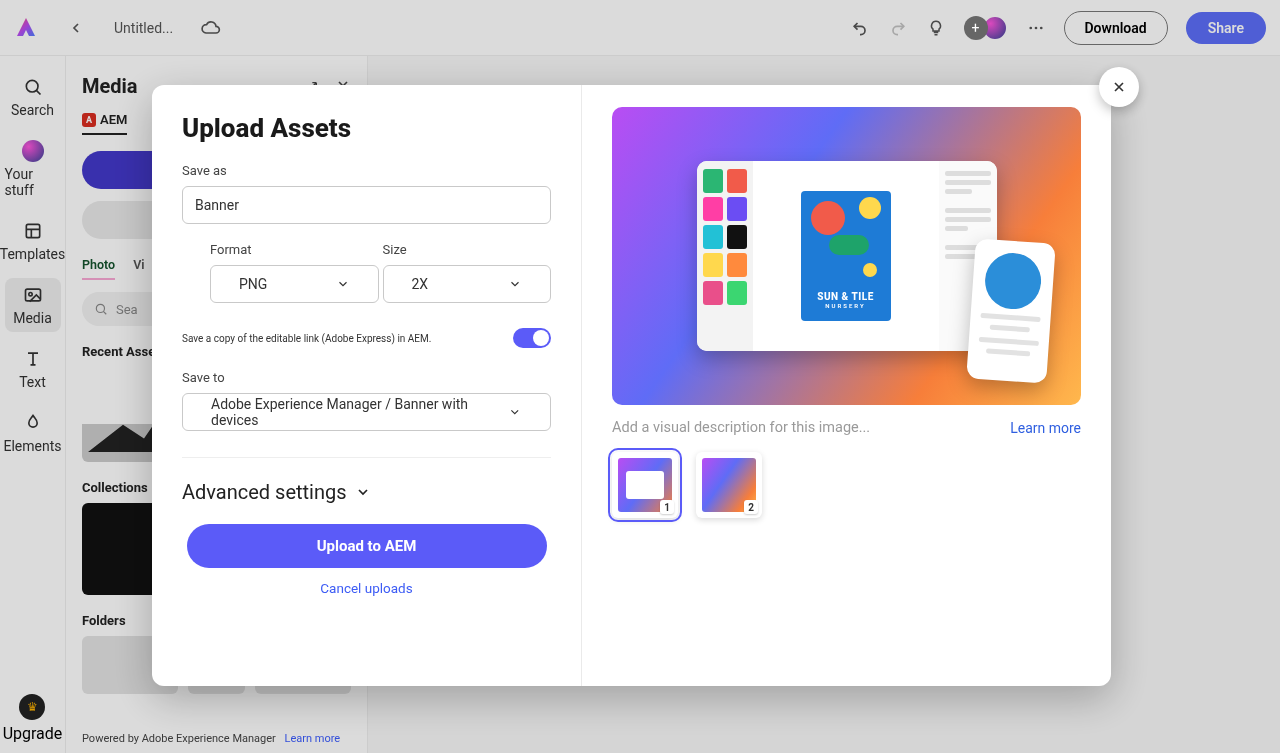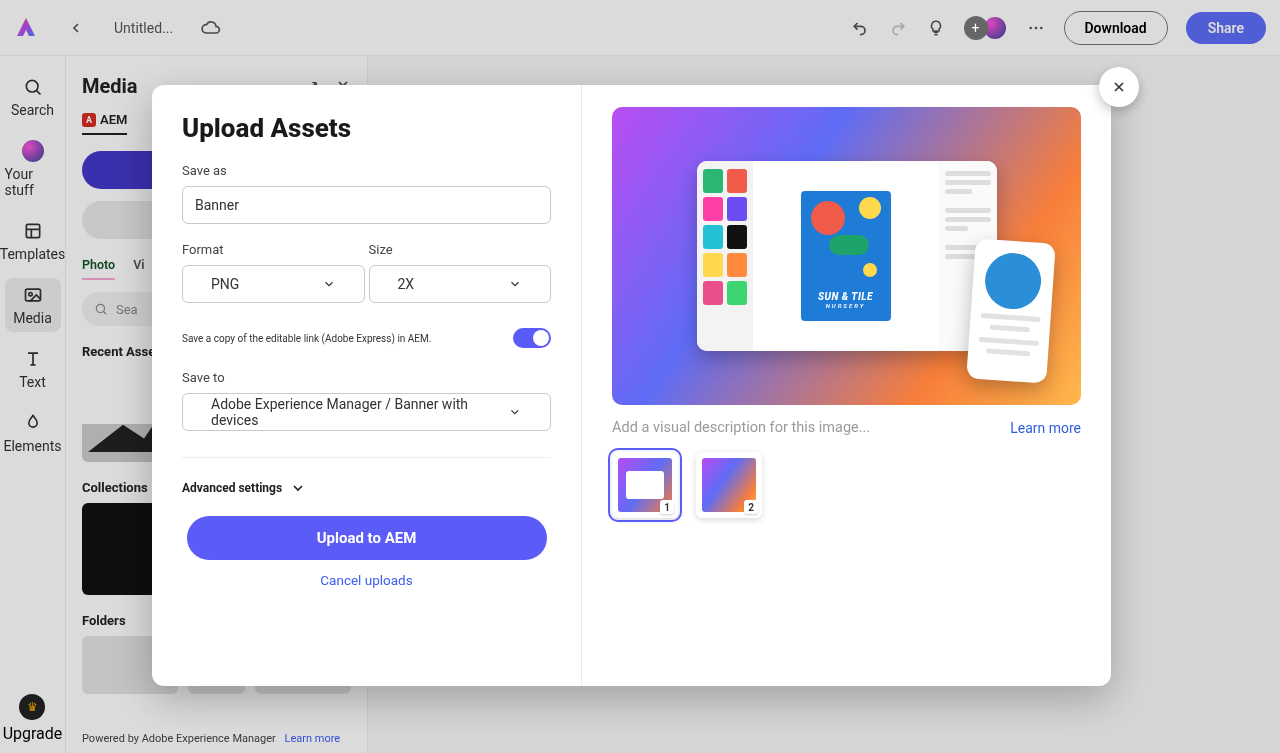--- a/index.html
+++ b/index.html
@@ -64,39 +64,39 @@
 
 
 .modal { position:fixed; left:152px; top:85px; width:959px; height:601px; background:#fff; border-radius:12px; box-shadow:0 12px 40px rgba(0,0,0,0.25); display:flex; overflow:visible; }
 .modal-close { position:absolute; top:-10px; right:0; transform:translate(10px,0); width:40px; height:40px; border-radius:50%; background:#fff; box-shadow:0 4px 12px rgba(0,0,0,0.25); display:flex; align-items:center; justify-content:center; cursor:pointer; color:#333; }
 .modal-close { top:-18px; right:-18px; }
 
 .modal-left { width:430px; padding:28px 30px 22px 30px; display:flex; flex-direction:column; border-right:1px solid #eaeaea; }
 .modal-title { font-size:26px; font-weight:800; color:#1a1a1a; }
 .field-label { font-size:13px; color:#444; margin-top:20px; }
 .text-input { margin-top:8px; width:100%; height:38px; border:1px solid #c9c9c9; border-radius:6px; padding:0 12px; font-size:14px; color:#333; }
-.two-col { display:flex; gap:4px; margin-top:18px; }
+.two-col { display:flex; gap:4px; margin-top:18px;margin-left:28px; }
 .two-col > div { flex:1; }
 .two-col .field-label { margin-top:0; }
 .select { margin-top:8px; position:relative; }
 .select .sel-box { width:100%; height:38px; border:1px solid #c9c9c9; border-radius:6px; padding:0 28px; display:flex; align-items:center; justify-content:space-between; font-size:14px; color:#333; background:#fff; cursor:pointer; }
 .toggle-row { margin-top:25px; display:flex; align-items:center; justify-content:space-between; font-size:10px; color:#333; }
 .toggle { width:38px; height:20px; border-radius:10px; background:#5b5bf8; position:relative; cursor:pointer; }
 .toggle::after { content:""; position:absolute; right:2px; top:2px; width:16px; height:16px; border-radius:50%; background:#fff; }
 .divider { height:1px; background:#eee; margin:26px 0 6px; }
-.adv-row { margin-top:16px; display:flex; align-items:center; gap:8px; font-size:12px; font-weight:700; color:#222; cursor:pointer; }
+.adv-row { margin-top:16px; display:flex; align-items:center; gap:8px; font-size:20px; font-weight:400; color:#222; cursor:pointer; }
 .upload-btn { margin-top:20px; height:44px; border-radius:22px; background:#5b5bf8; color:#fff; border:none; font-size:15px; font-weight:700; cursor:pointer; width: 360px; align-self:center; }
 .cancel-link { margin-top:12px; text-align:center; color:#3d5cf5; font-size:13.5px; cursor:pointer; }
 
 .modal-right { flex:1; padding:22px 30px 22px 30px; display:flex; flex-direction:column; }
 .preview { width:100%; height:298px; border-radius:10px; background: linear-gradient(125deg, #b94df3 0%, #5f6cf6 35%, #f77e3a 75%, #ffb84d 100%); position:relative; display:flex; align-items:center; justify-content:center; overflow:hidden;}
 .device-tablet { width:300px; height:190px; background:#fff; border-radius:10px; box-shadow:0 8px 20px rgba(0,0,0,0.25); position:relative; display:flex; }
 .device-tablet .t-side { width:56px; background:#f3f3f3; border-radius:10px 0 0 10px; padding:8px 6px; display:grid; grid-template-columns:repeat(2,1fr); gap:4px; align-content:start;}
 .device-tablet .t-side .chip { width:20px; height:24px; border-radius:3px; }
-.device-tablet .t-main { flex:1; display:flex; align-items:center; justify-content:center;font-style:italic; }
+.device-tablet .t-main { flex:1; display:flex; align-items:center; justify-content:center; }
 .poster { width:90px; height:130px; border-radius:4px; background:#1e7bd6; display:flex; flex-direction:column; align-items:center; justify-content:flex-end; padding-bottom:12px; color:#fff; font-weight:800; font-size:10px; letter-spacing:0.5px; position:relative; overflow:hidden;}
 .poster .petal { position:absolute; border-radius:50%; }
 .poster .p1{ width:34px; height:34px; background:#f15b4a; top:10px; left:10px;}
 .poster .p2{ width:22px; height:22px; background:#ffd84d; top:6px; right:10px;}
 .poster .p3{ width:40px; height:20px; background:#1ea36a; top:44px; left:28px; border-radius:10px;}
 .poster .p4{ width:14px; height:14px; background:#ffd84d; bottom:44px; right:14px;}
 .device-tablet .t-right { width:58px; background:#fafafa; border-radius:0 10px 10px 0; padding:10px 6px; display:flex; flex-direction:column; gap:4px;}
 .device-tablet .t-right .r-line { height:5px; background:#ddd; border-radius:2px; }
 .device-phone { position:absolute; right:30px; bottom:24px; width:80px; height:140px; background:#fff; border-radius:12px; box-shadow:0 8px 20px rgba(0,0,0,0.25); transform:rotate(4deg); padding:8px 6px; display:flex; flex-direction:column; align-items:center;}
 .device-phone .ph-art { width:56px; height:56px; border-radius:50%; background:radial-gradient(circle,#2b8ed9 40%, #2b8ed9 40%), conic-gradient(#f15b4a 0 60deg,#ffd84d 60deg 140deg,#1ea36a 140deg 260deg,#f15b4a 260deg 360deg); margin-top:4px;}

